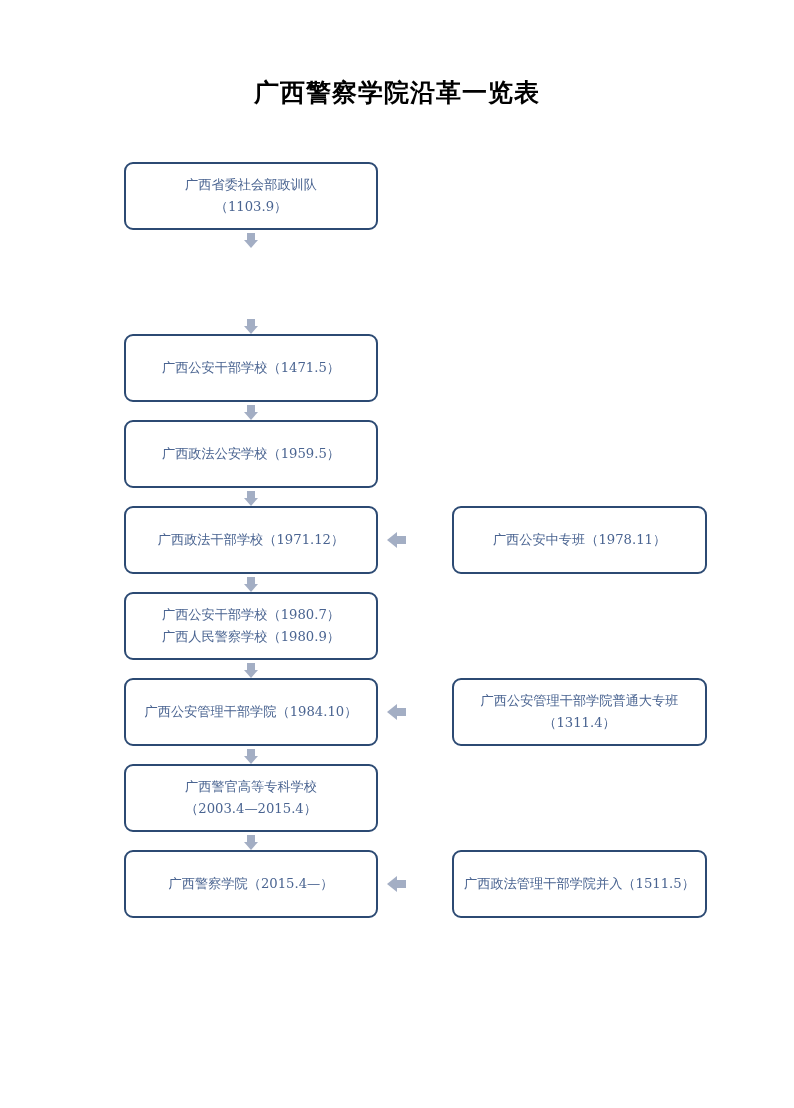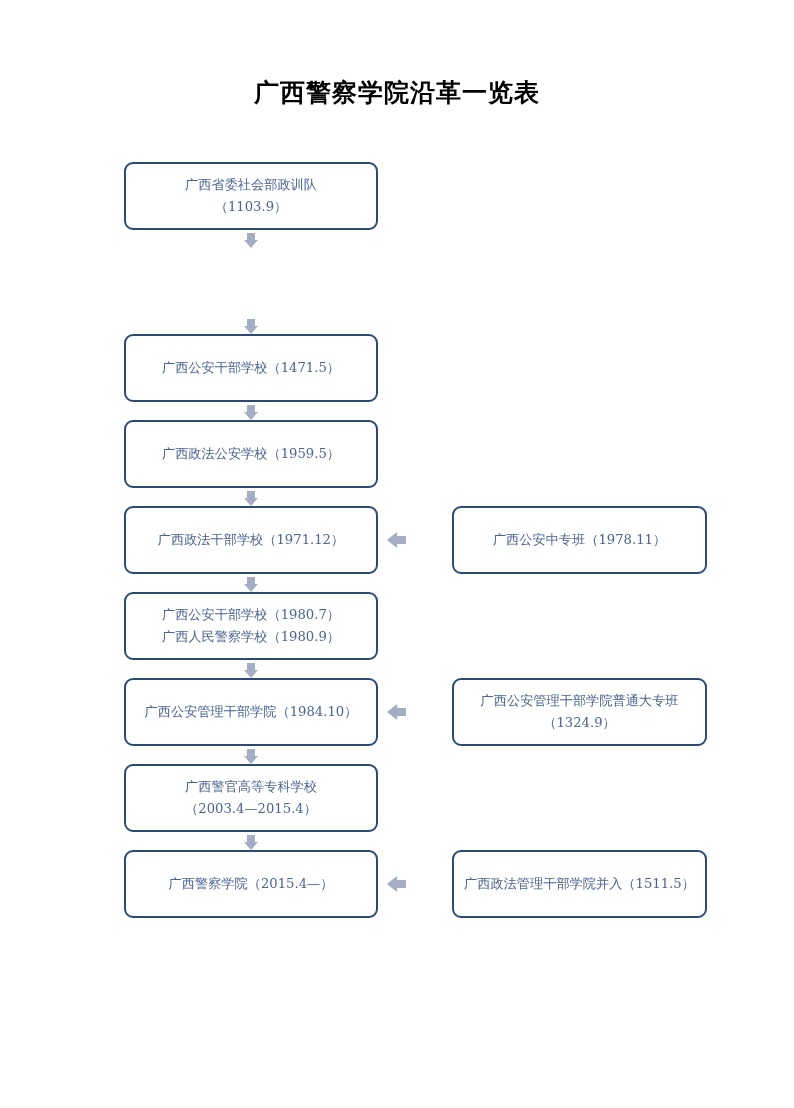--- a/index.html
+++ b/index.html
@@ -178,21 +178,21 @@
     <div class="flow-box col-left" style="top:850px">
       <span class="box-text">广西警察学院（2015.4—）</span>
     </div>
 
     <div class="flow-box col-right" style="top:506px">
       <span class="box-text">广西公安中专班（1978.11）</span>
     </div>
 
     <div class="flow-box col-right" style="top:678px">
       <span class="box-text">广西公安管理干部学院普通大专班
-（1324.9）</span>
+（1311.4）</span>
     </div>
 
     <div class="flow-box col-right" style="top:850px">
       <span class="box-text">广西政法管理干部学院并入（1511.5）</span>
     </div>
 
     <div class="arrow-down" style="top:233px">
       <span class="shaft"></span>
       <span class="head"></span>
     </div>

